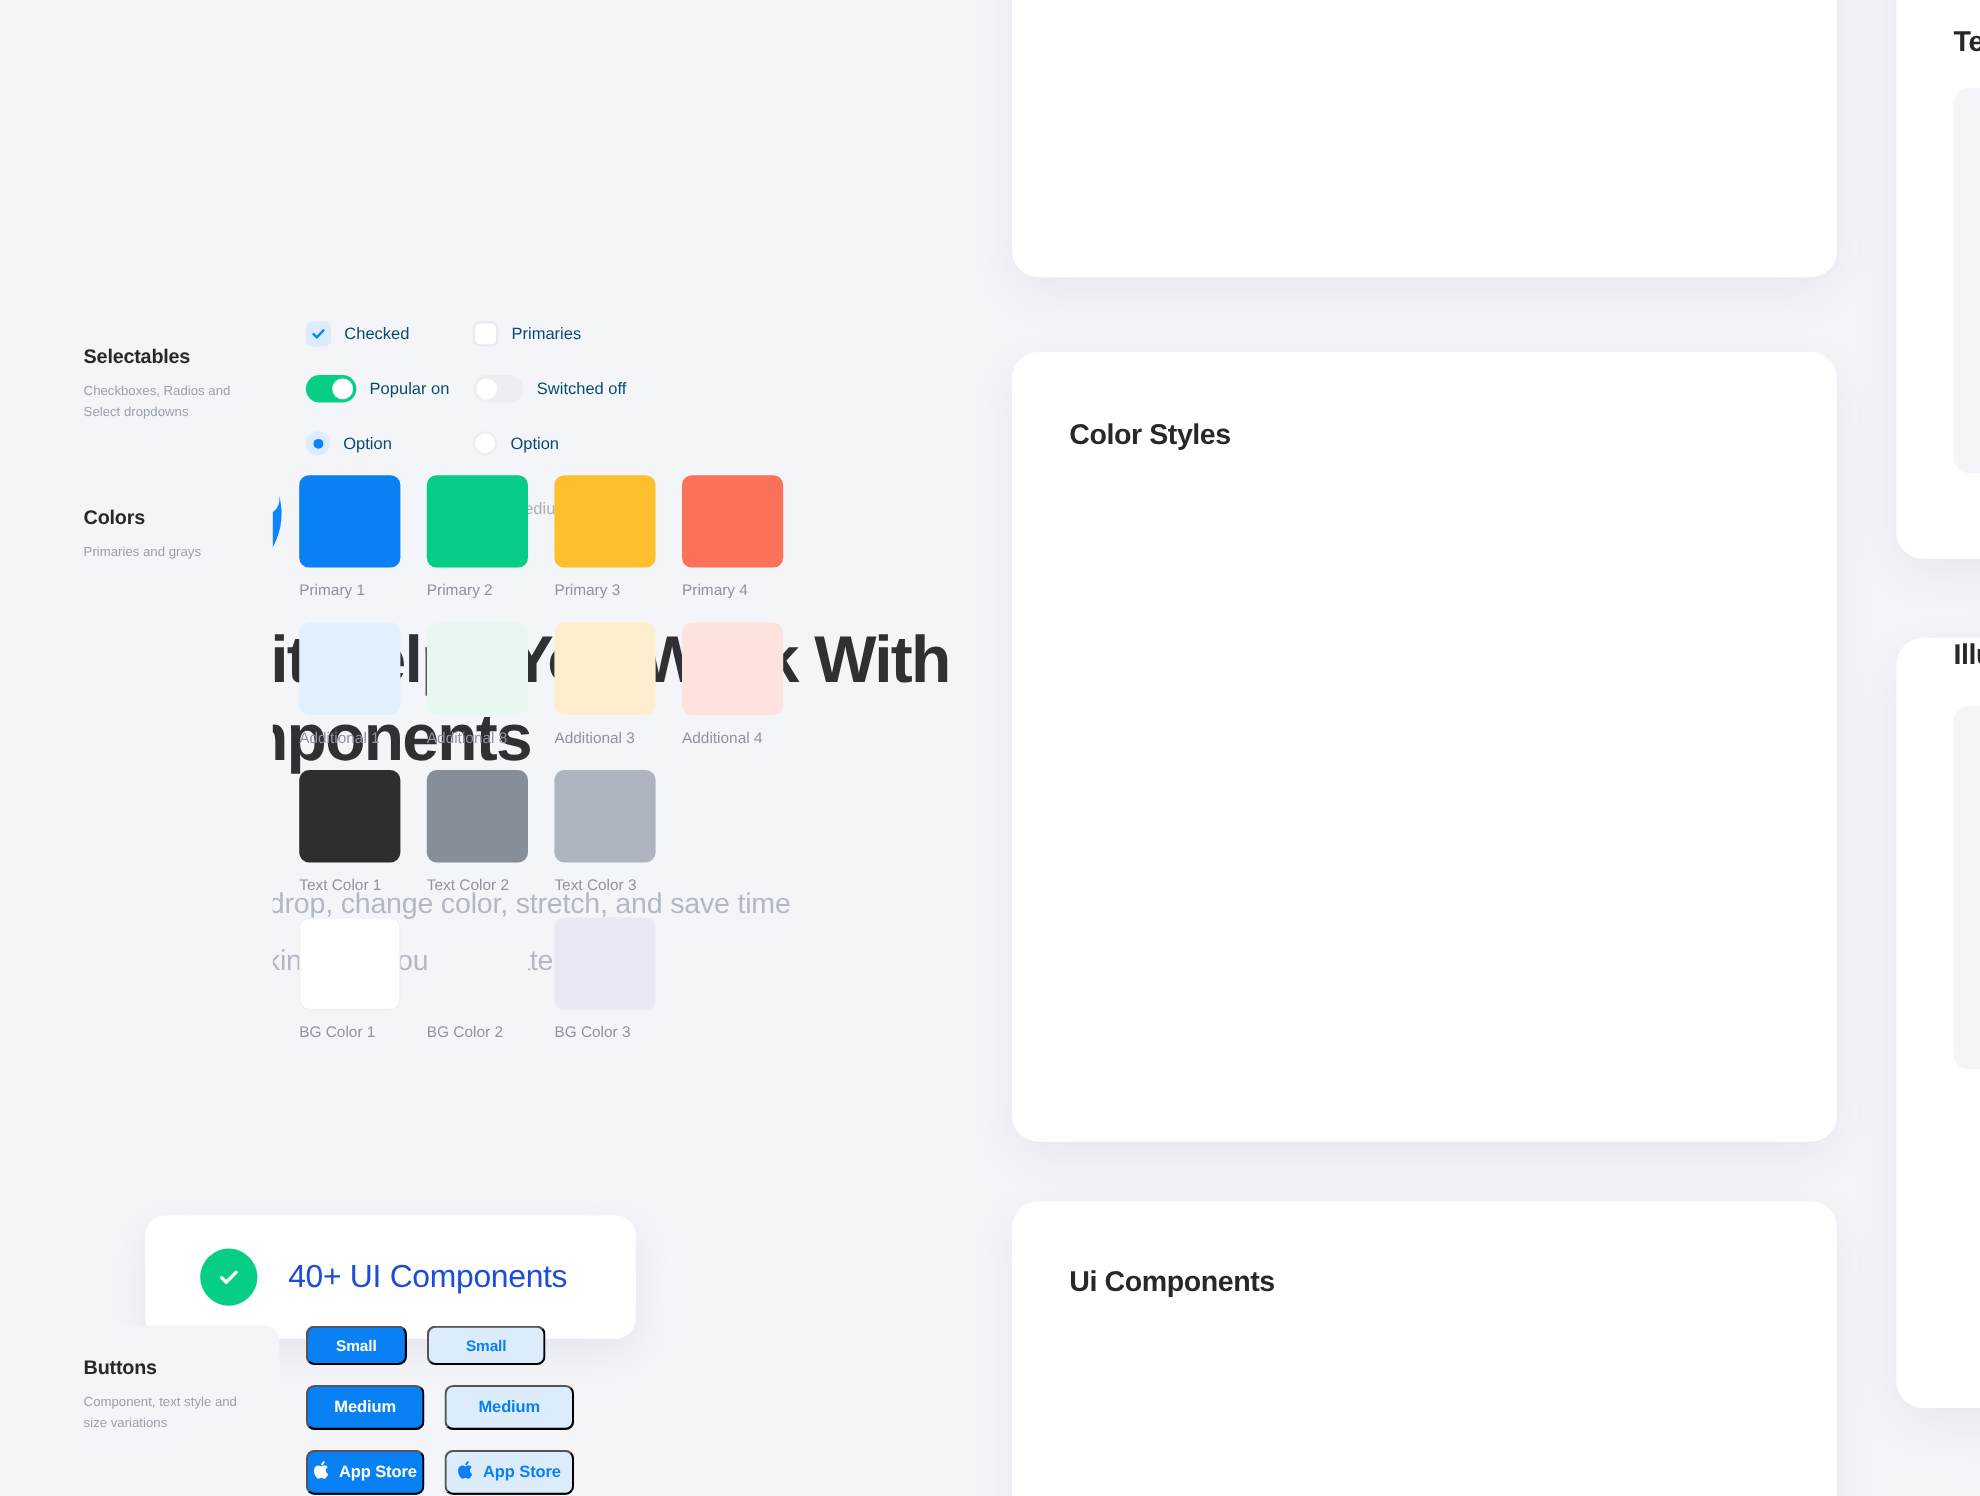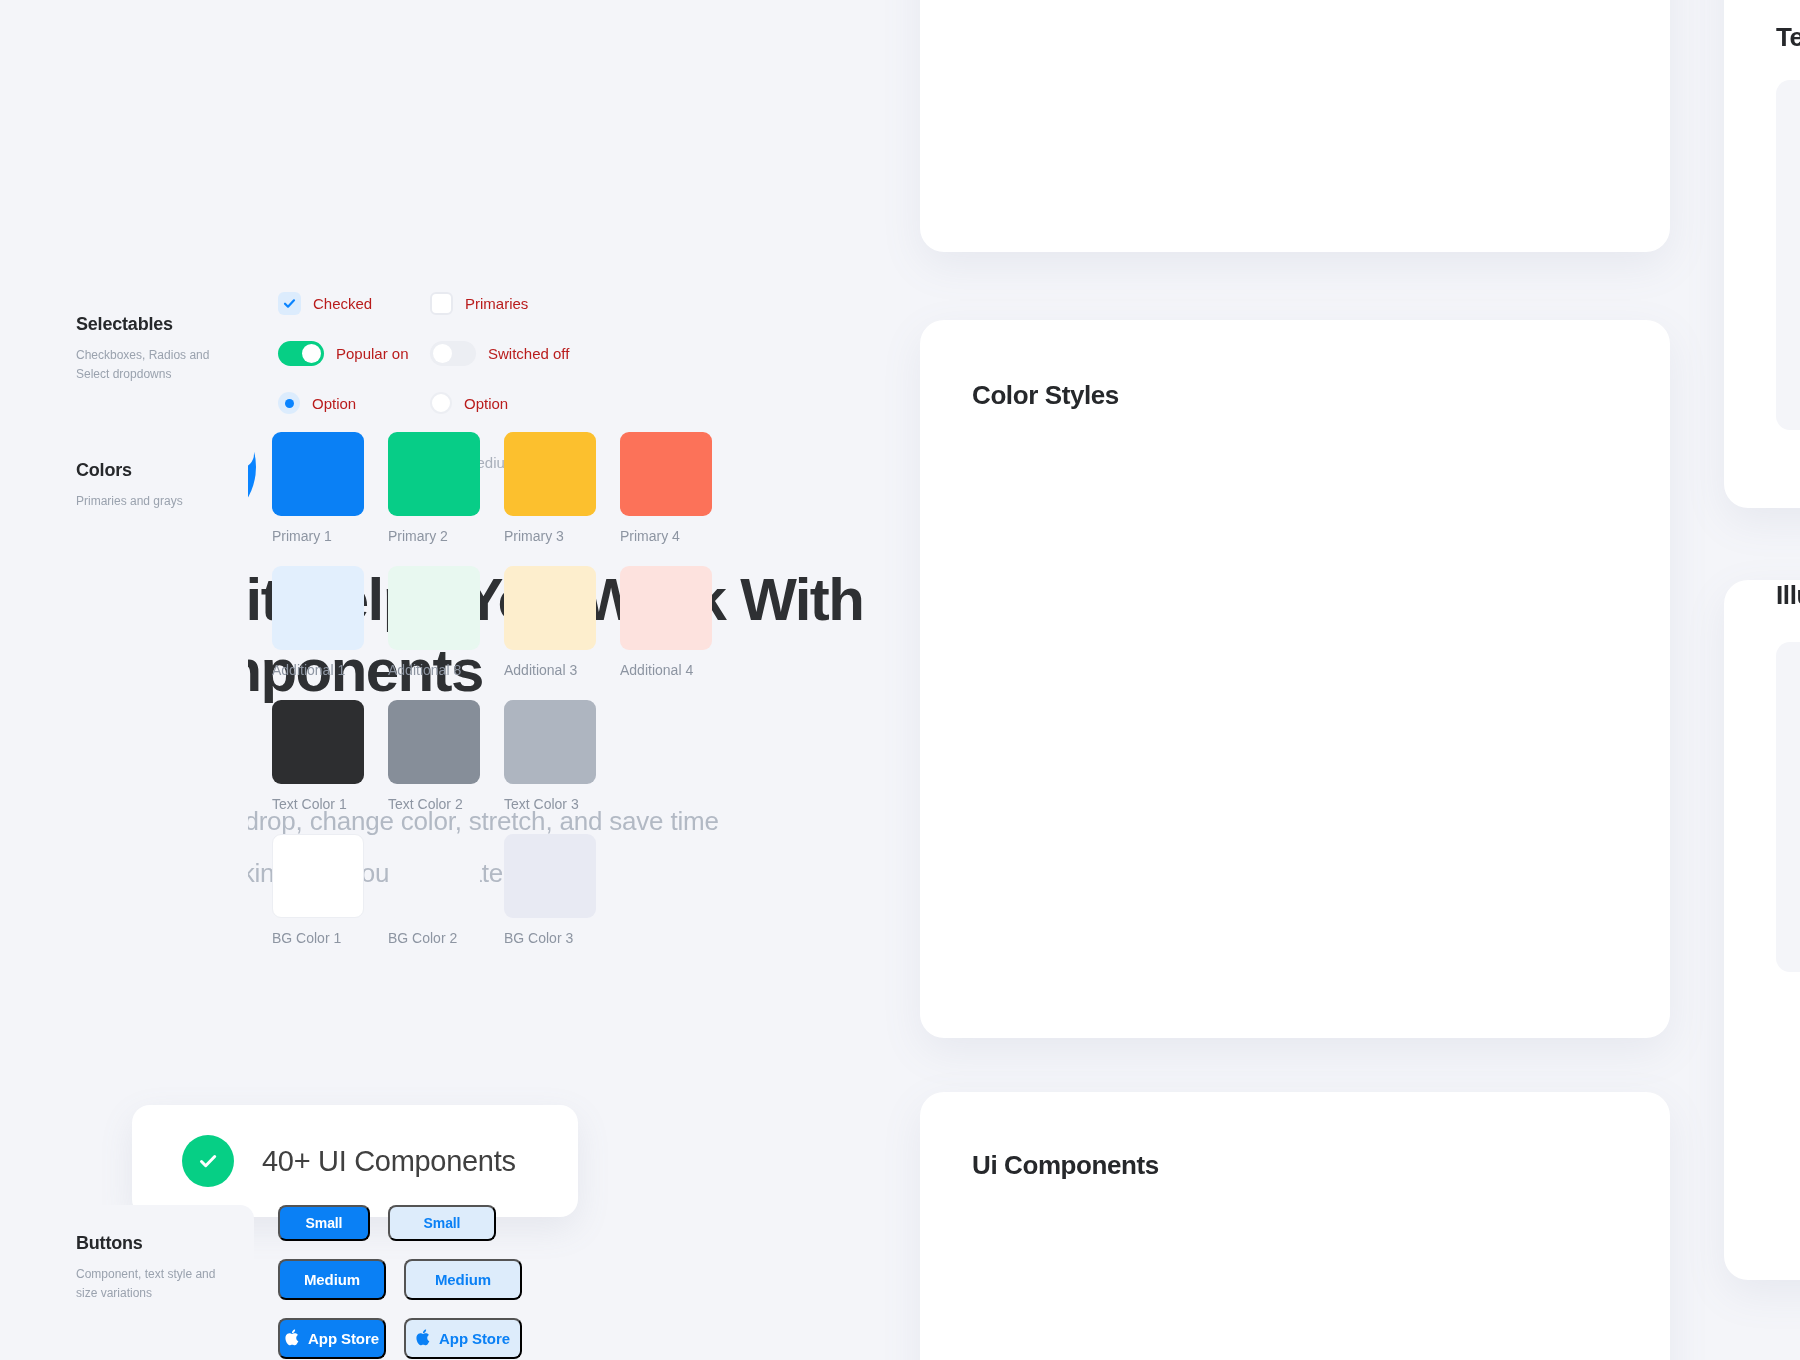--- a/index.html
+++ b/index.html
@@ -52,21 +52,21 @@
     width: 446px; height: 112px;
     background: #ffffff; border-radius: 18px;
     box-shadow: 0 12px 34px rgba(120,130,160,0.12);
     display: flex; align-items: center; padding-left: 50px; gap: 28px;
   }
   .check-circle {
     width: 52px; height: 52px; border-radius: 50%;
     background: #06cf85; display: flex; align-items: center; justify-content: center;
     flex: 0 0 auto;
   }
-  .hero-badge-label { font-size: 29px; color: #404040; font-weight: 400; letter-spacing: -0.3px; }
+  .hero-badge-label { font-size: 29px; color: #1d4ed8; font-weight: 400; letter-spacing: -0.3px; }
 
   
   .card {
     position: absolute; background: #ffffff; border-radius: 24px;
     box-shadow: 0 14px 40px rgba(120,130,160,0.10);
   }
   .card-title {
     font-size: 26px; font-weight: 700; color: #26282b; letter-spacing: -0.4px;
   }
   .sect-label {
@@ -77,21 +77,21 @@
   .sect-label p { font-size: 12px; color: #9aa2ae; line-height: 1.55; font-weight: 400; }
 
   
   #card-selectables { left: 920px; top: -238px; width: 750px; height: 490px; }
   .sel-body { position: absolute; left: 52px; top: 286px; width: 650px; display: flex; gap: 24px; }
   .sel-left { width: 202px; }
   .sel-right { flex: 1; padding-top: 6px; }
 
   .ctrl-row { display: flex; align-items: center; }
   .ctrl-item { display: flex; align-items: center; gap: 12px; }
-  .ctrl-label { font-size: 15px; color: #b91c1c; font-weight: 400; white-space: nowrap; }
+  .ctrl-label { font-size: 15px; color: #0c4a6e; font-weight: 400; white-space: nowrap; }
 
   .cbx { width: 23px; height: 23px; border-radius: 6px; display:flex; align-items:center; justify-content:center; flex:0 0 auto; }
   .cbx.on { background: #dcecfd; }
   .cbx.off { background: #ffffff; border: 2px solid #e8eaf0; }
 
   .toggle { width: 46px; height: 25px; border-radius: 14px; position: relative; flex:0 0 auto; }
   .toggle.on { background: #06cf85; }
   .toggle.off { background: #eceef3; }
   .toggle .knob { position:absolute; top: 3px; width: 19px; height: 19px; border-radius: 50%; background:#fff; }
   .toggle.on .knob { right: 3px; }

